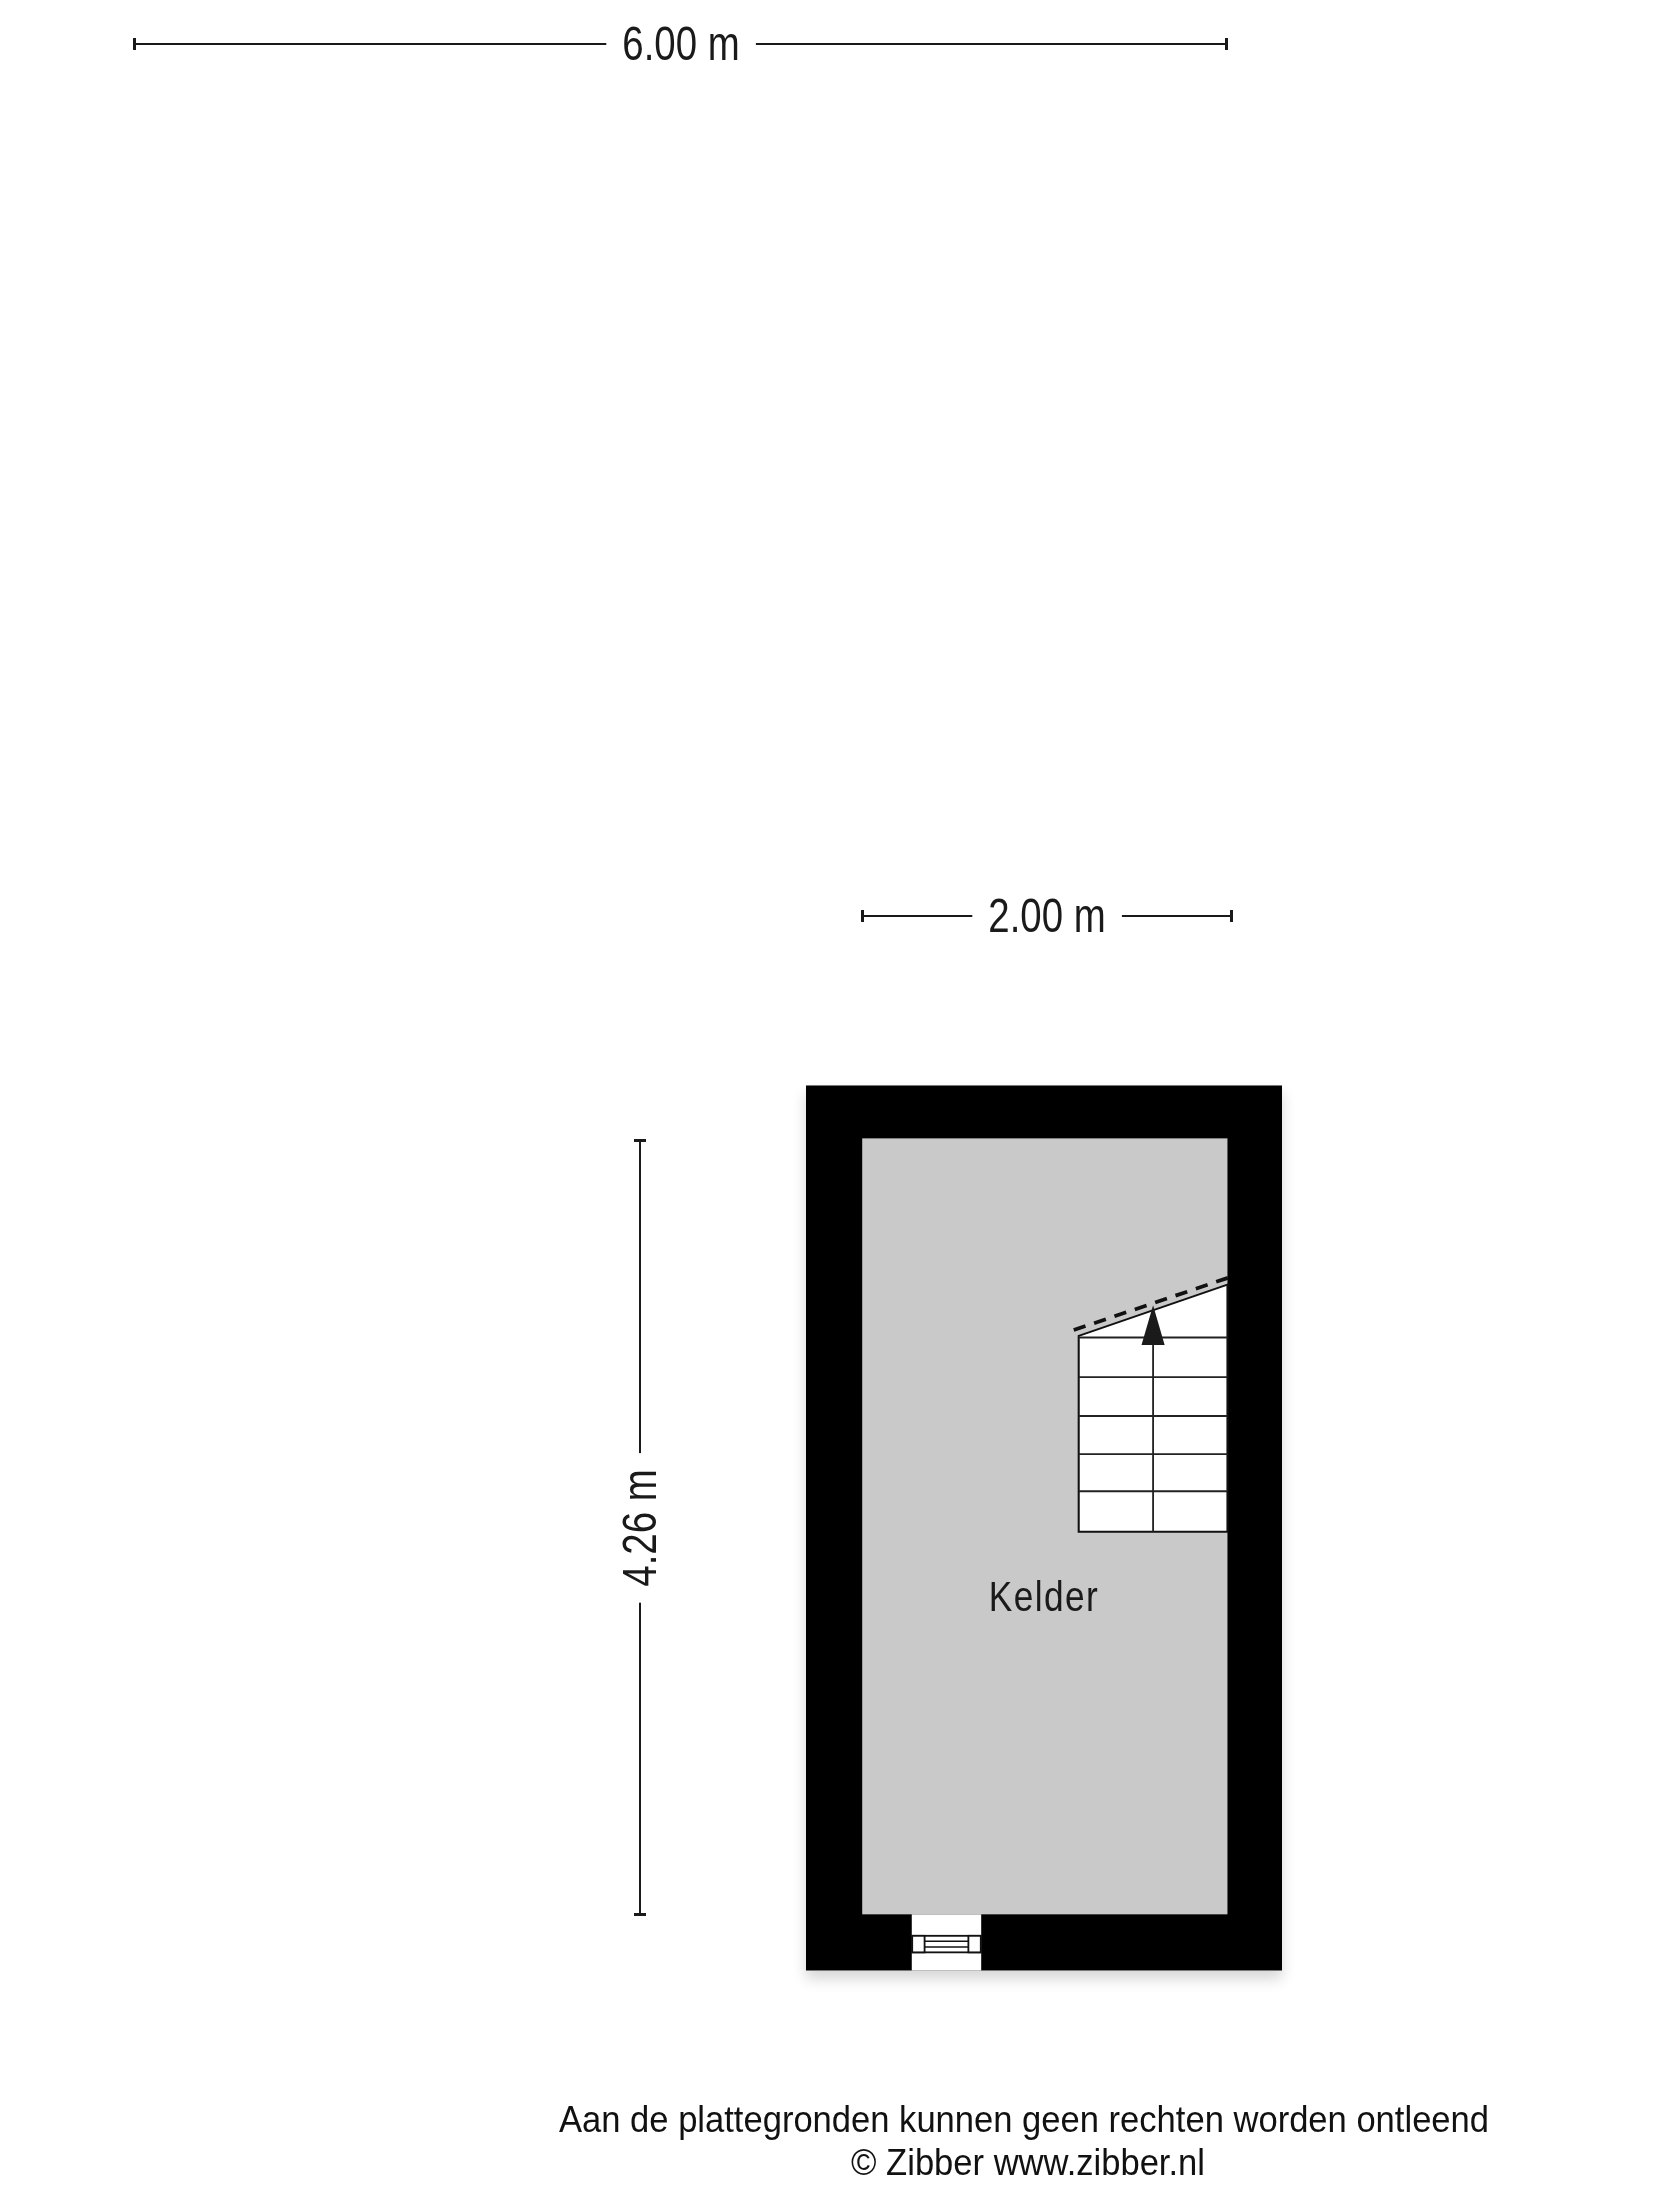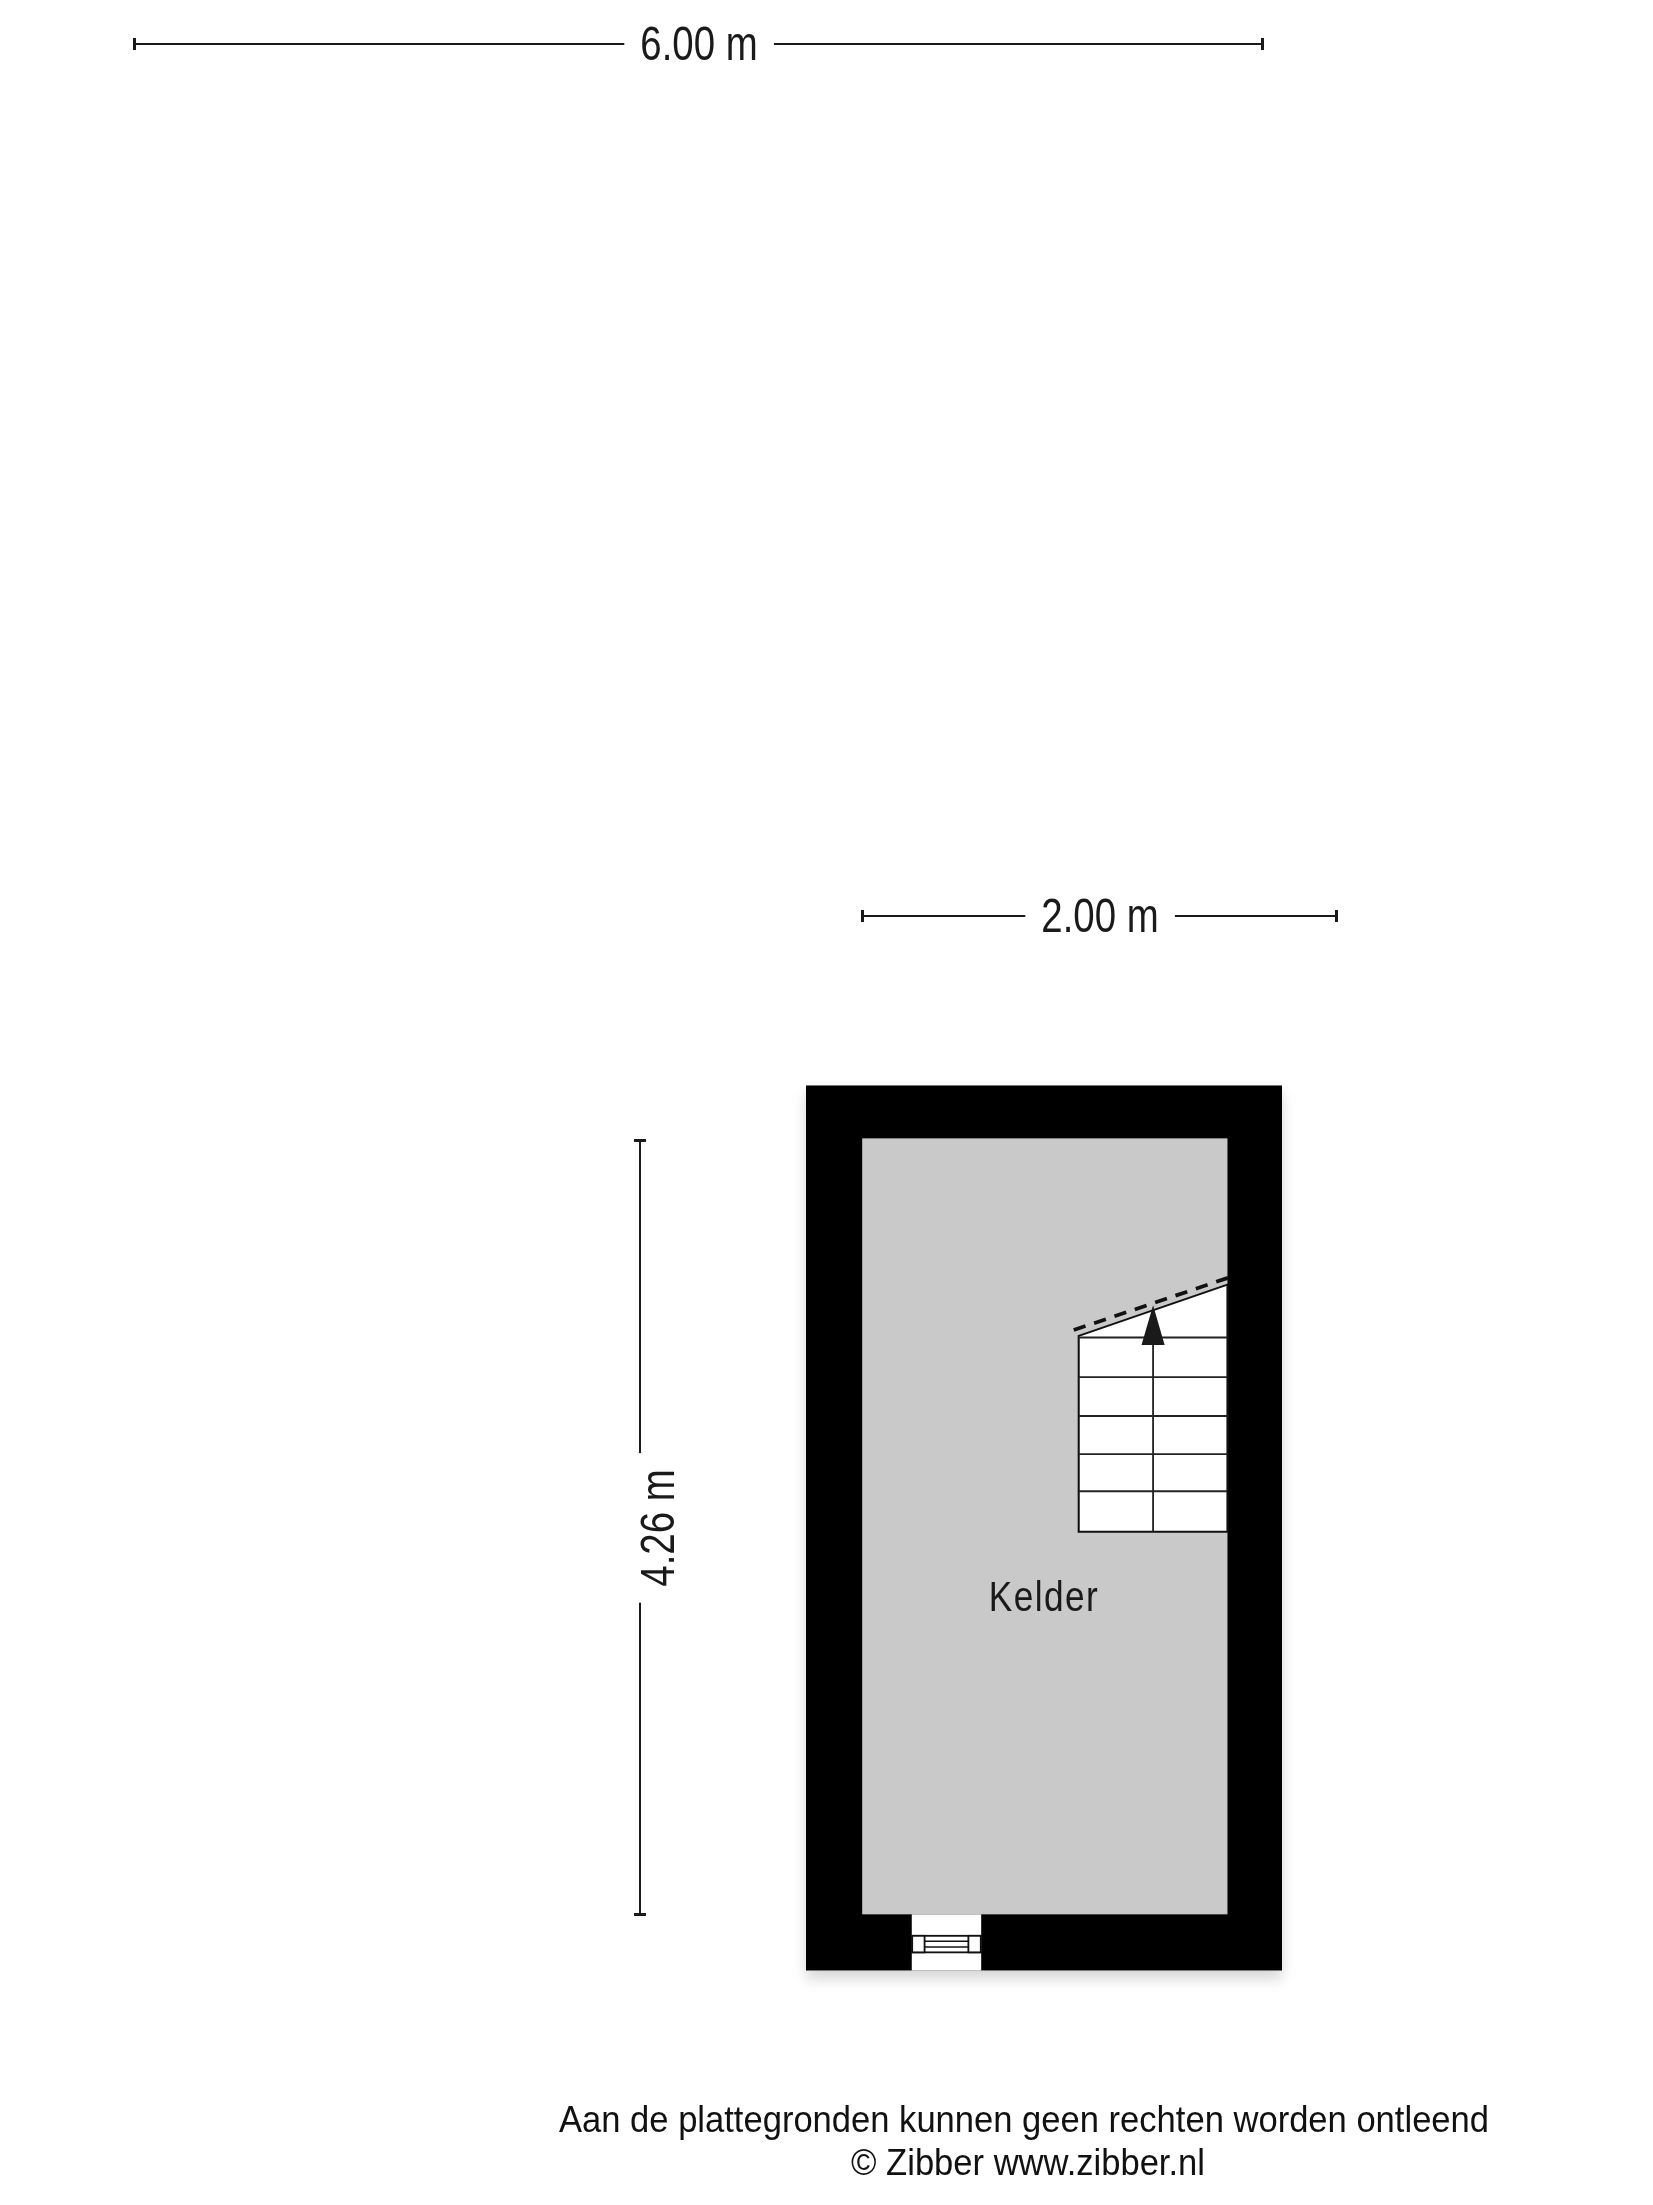--- a/index.html
+++ b/index.html
@@ -5,21 +5,21 @@
   html,body{margin:0;padding:0;}
   body{
     width:1654px;height:2205px;
     background:#ffffff;
     position:relative;
     overflow:hidden;
     font-family:"Liberation Sans", sans-serif;
     color:#1a1a1a;
   }
   
-  .dim{position:absolute;padding-left:36px;}
+  .dim{position:absolute;}
   .dim .bar{position:absolute;background:#1a1a1a;}
   .dim .tick{position:absolute;background:#1a1a1a;}
   .dim-h .bar{left:0;right:0;top:4.5px;height:2.5px;}
   .dim-h .tick{width:3.3px;height:11.6px;top:0;}
   .dim-h .tick.start{left:0;}
   .dim-h .tick.end{right:0;}
   .dim-v .bar{top:0;bottom:0;left:4.5px;width:2.5px;}
   .dim-v .tick{height:3.3px;width:11.6px;left:0;}
   .dim-v .tick.start{top:0;}
   .dim-v .tick.end{bottom:0;}
@@ -29,21 +29,21 @@
     font-size:48px;line-height:50px;
     background:#ffffff;
     padding:0 20px;
     white-space:nowrap;
     color:#1a1a1a;
   }
   .dim-v .dim-label{
     transform:translate(-50%,-50%) rotate(-90deg) scaleX(0.8);
   }
   #dim-top{left:133px;top:38px;width:1095px;height:11.6px;}
-  #dim-room-width{left:861px;top:910px;width:441px;height:11.6px;}
+  #dim-room-width{left:861px;top:910px;width:372px;height:11.6px;}
   #dim-room-height{left:634px;top:1139px;width:11.6px;height:777px;}
   
   #plan{
     position:absolute;left:806px;top:1085px;width:476px;height:886px;
     box-shadow:0 8.3px 13.2px rgba(0,0,0,0.16);
   }
   #plan svg{display:block;width:476px;height:886px;}
   #room-label{
     position:absolute;left:1044px;top:1597px;
     transform:translate(-50%,-50%) scaleX(0.84);

